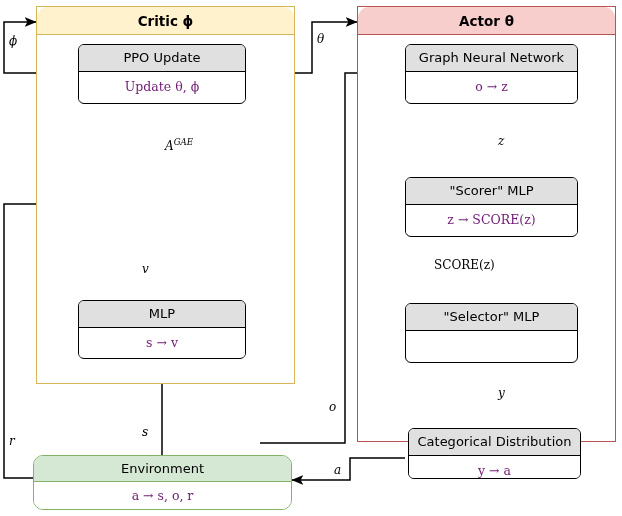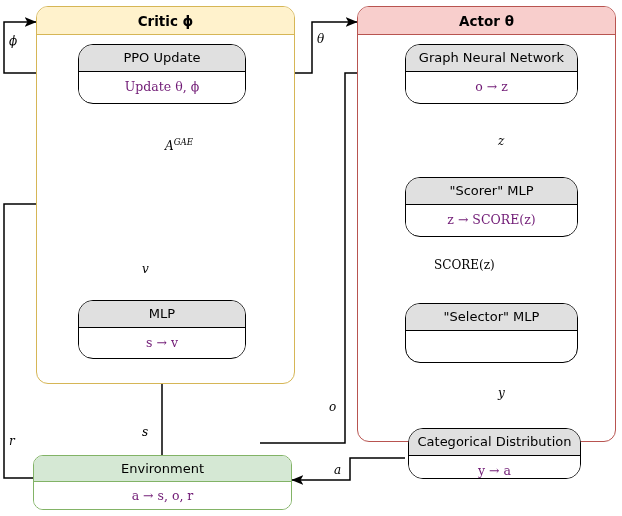--- a/index.html
+++ b/index.html
@@ -19,21 +19,21 @@
   }
   svg.wires {
     position: absolute;
     left: 0; top: 0;
     width: 622px;
     height: 516px;
     pointer-events: none;
   }
   .panel {
     position: absolute;
-    border-radius: 12px;
+    border-radius: 0;
     box-sizing: border-box;
     background: #ffffff;
   }
   .panel-title {
     position: absolute;
     left: 0; top: 0;
     width: 100%;
     height: 28px;
     line-height: 28px;
     text-align: center;
@@ -55,21 +55,21 @@
     border: 1.3px solid #b85450;
   }
   .panel.actor .panel-title {
     background: #f8cecc;
     border-bottom: 1.3px solid #b85450;
   }
   .node {
     position: absolute;
     box-sizing: border-box;
     border: 1.6px solid #000000;
-    border-radius: 15px;
+    border-radius: 6px;
     background: #ffffff;
     overflow: hidden;
   }
   .node .hdr {
     box-sizing: border-box;
     height: 27px;
     line-height: 26px;
     text-align: center;
     background: #e0e0e0;
     border-bottom: 1.6px solid #000000;

